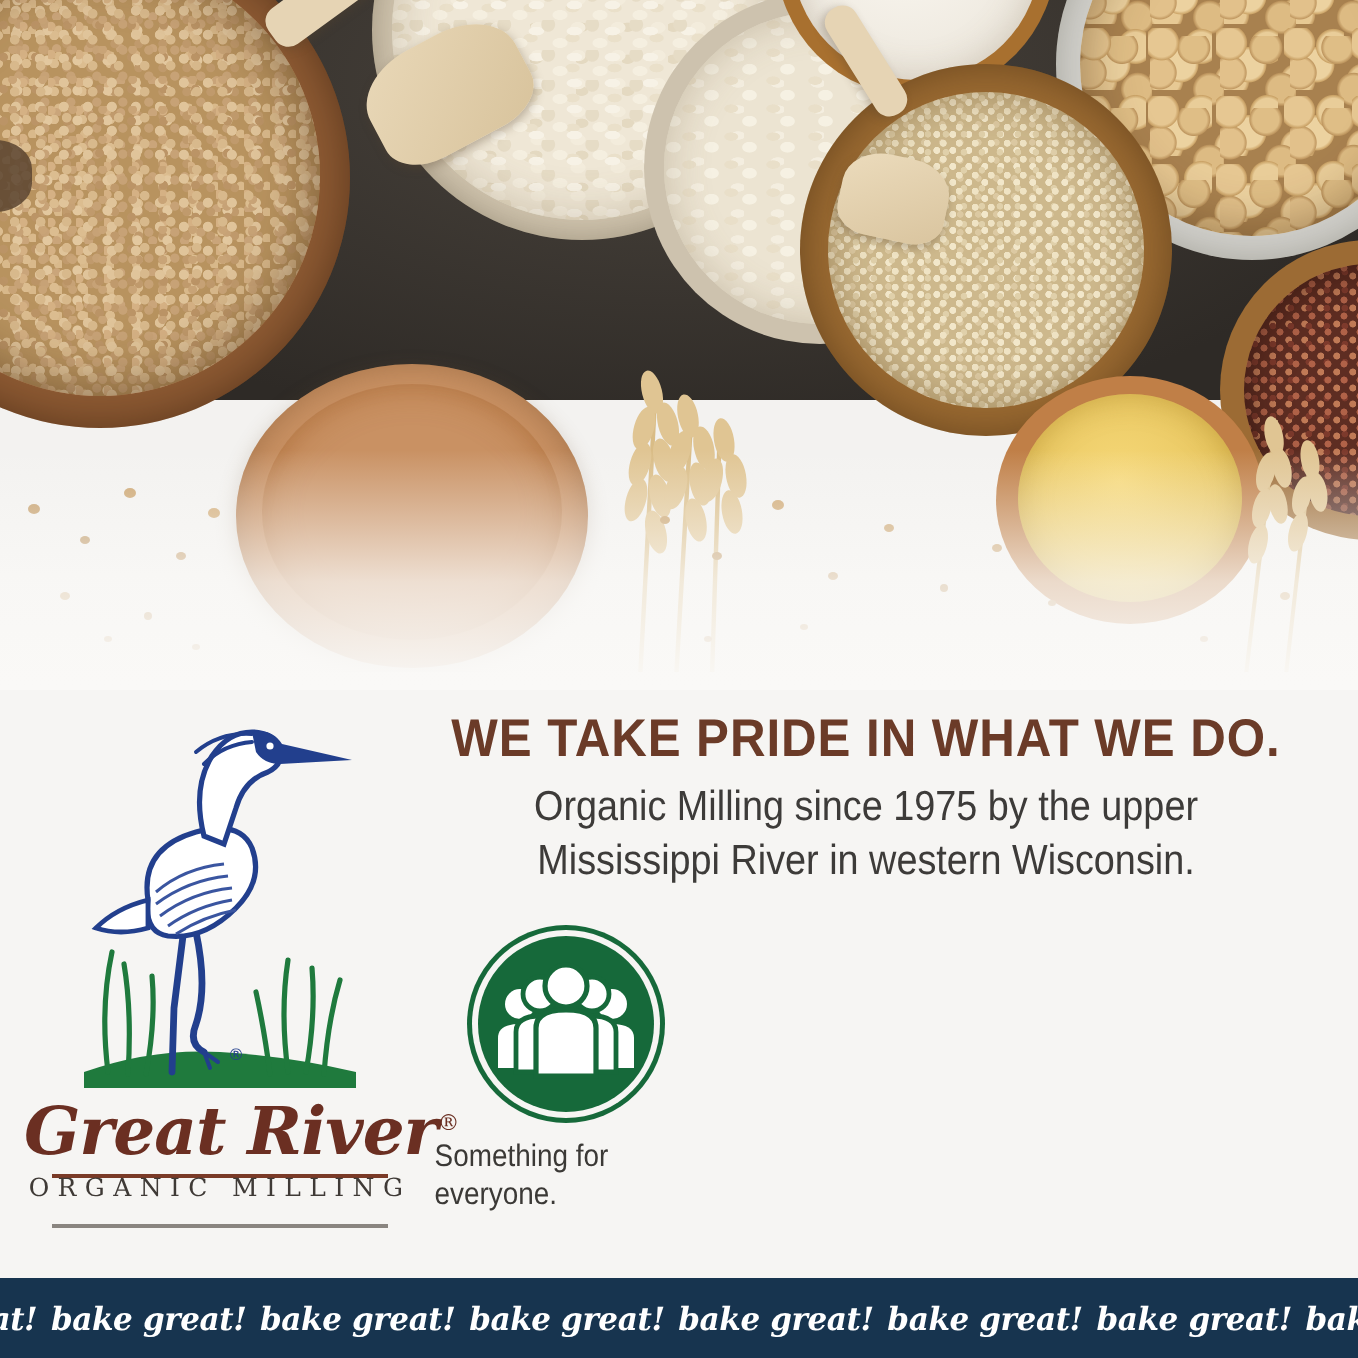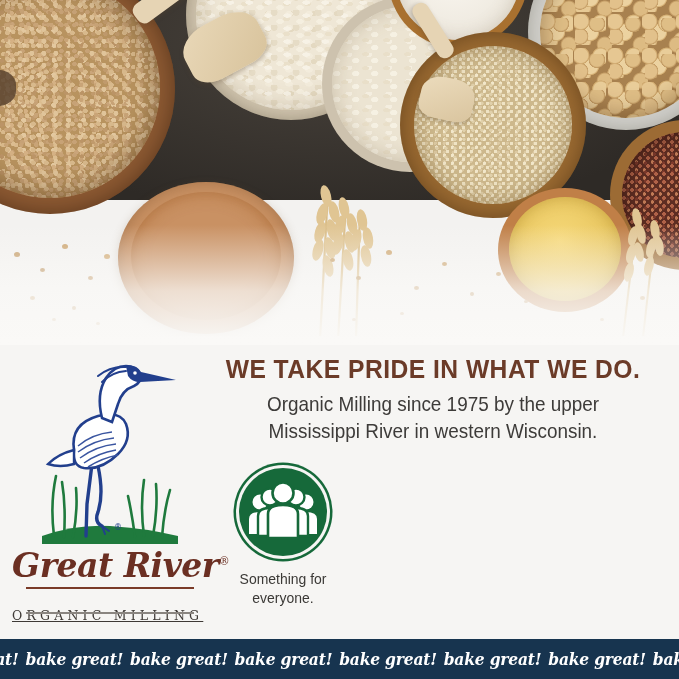--- a/index.html
+++ b/index.html
@@ -136,49 +136,48 @@
     font-weight: 400;
   }
   .logo-rule {
     position: absolute;
     left: 14px; top: 233px;
     width: 168px; height: 2px;
     background: #7a3a27;
   }
   .logo-sub {
     position: absolute;
-    left: 0; top: 254px;
+    left: 0; top: 232px;
     width: 196px;
-    text-align: left;
+    text-align: center;
     color: #3f3a36;
     font-family: "DejaVu Serif", serif;
     font-size: 12.5px;
     letter-spacing: 4.2px;
     white-space: nowrap;
-    text-decoration: underline;
   }
   .logo-rule2 {
     position: absolute;
     left: 14px; top: 258px;
     width: 168px; height: 1.5px;
     background: #8a8580;
   }
 
   
   .badges {
     position: absolute;
     left: 210px;
     top: 132px;
     width: 462px;
     display: flex;
     justify-content: space-between;
   }
   .badge {
     width: 146px;
-    text-align: center;
+    text-align: left;
   }
   .badge-circle {
     width: 88px; height: 88px;
     margin: 0 auto;
     border-radius: 50%;
     background: #16693a;
     box-shadow: 0 0 0 3px #f6f5f3, 0 0 0 5.5px #16693a;
     position: relative;
   }
   .badge-circle svg { position: absolute; left: 0; top: 0; }

